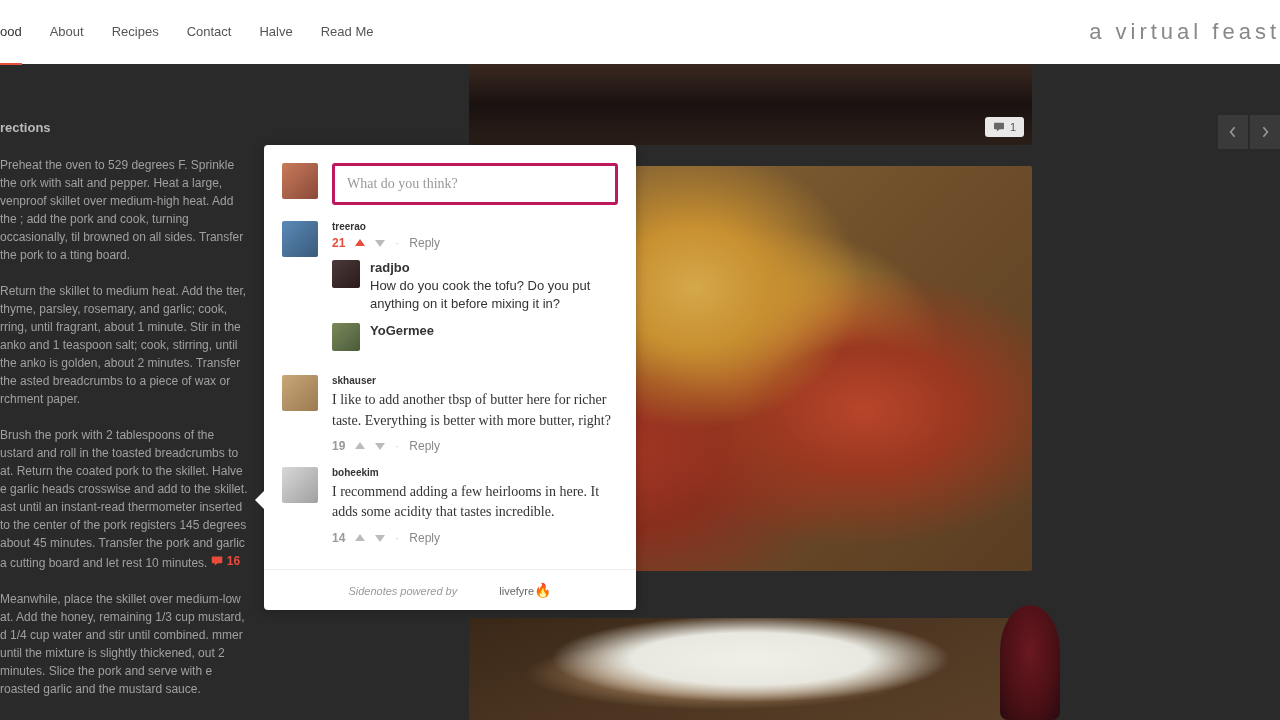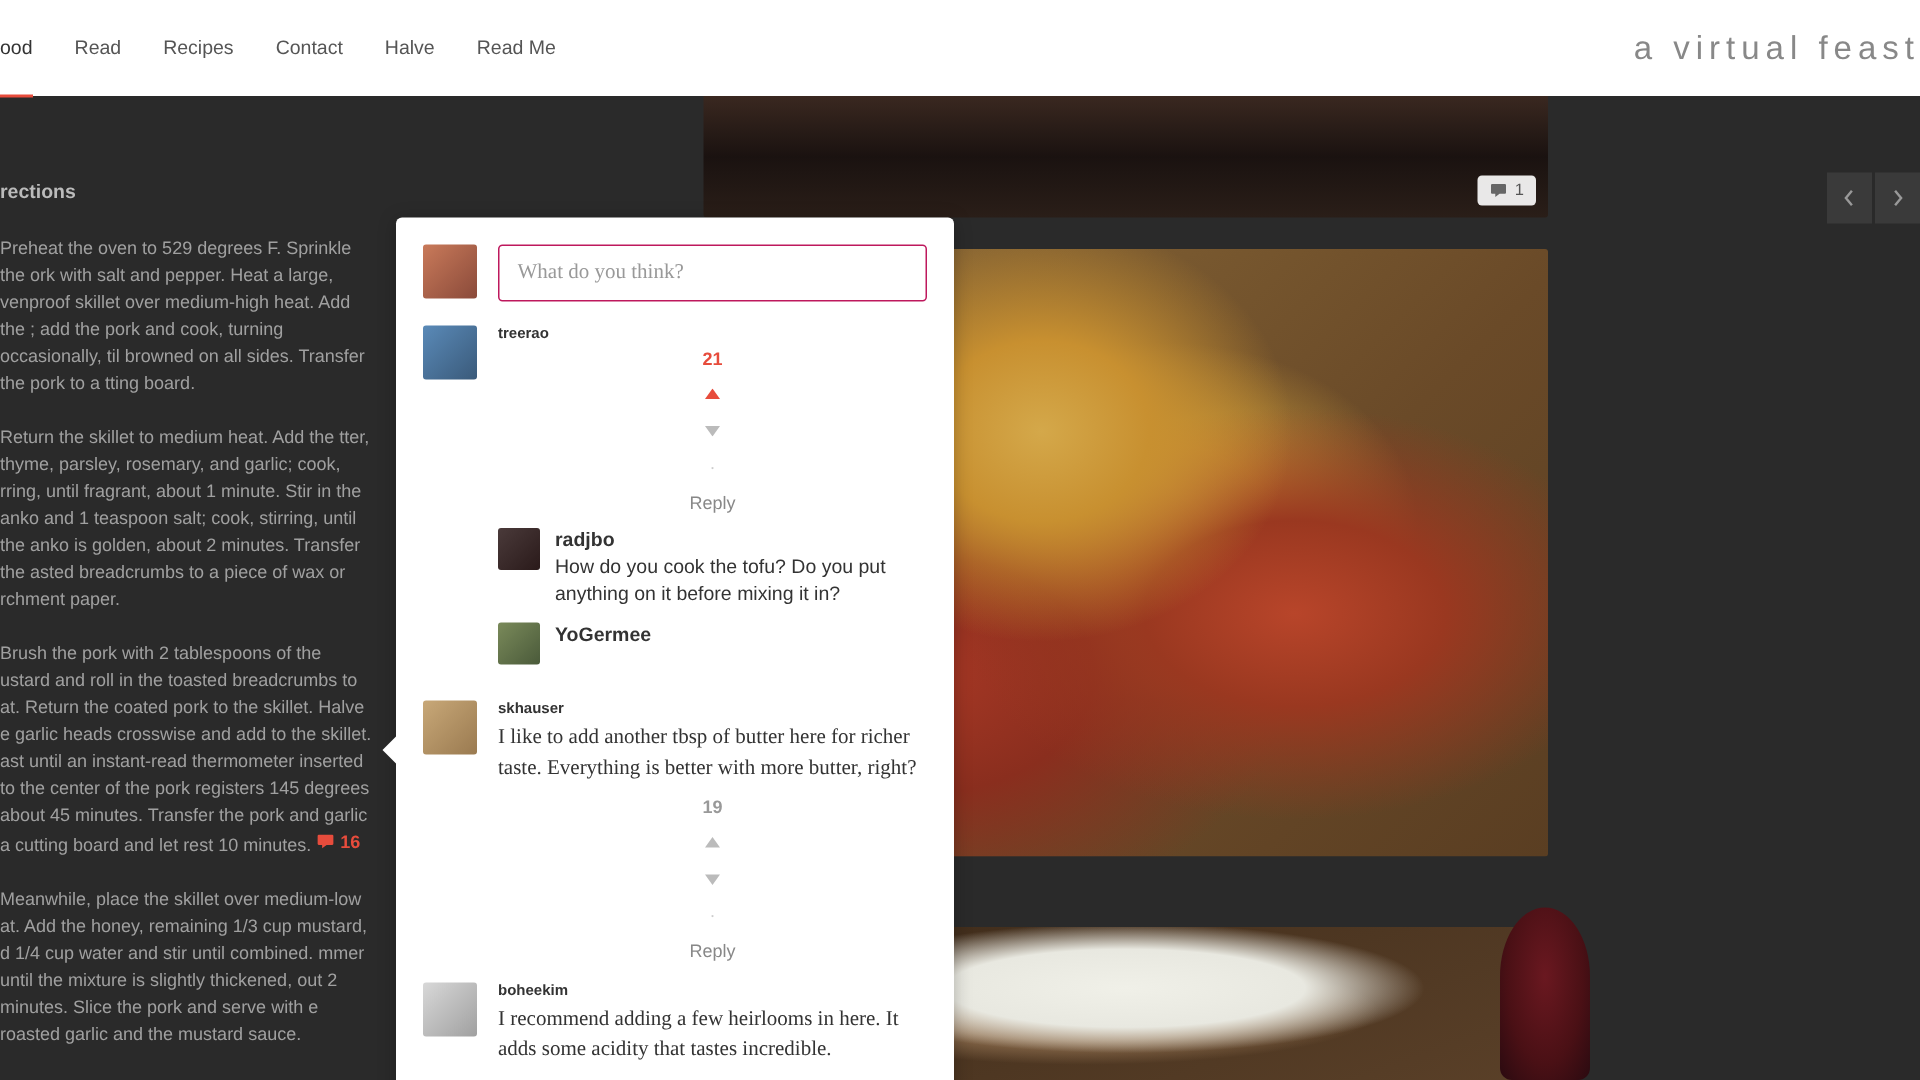--- a/index.html
+++ b/index.html
@@ -23,27 +23,27 @@
 .food-img.pork { top: 618px; height: 102px; background: radial-gradient(ellipse at 50% 40%, #f0f0e8 0%, #e8e8e0 30%, transparent 50%), radial-gradient(ellipse at 45% 55%, #a88868 0%, #907050 25%, transparent 45%), linear-gradient(160deg, #3a2818 0%, #4a3420 40%, #5a4028 100%); }
 .wine { position: absolute; top: 605px; left: 1000px; width: 60px; height: 115px; background: radial-gradient(ellipse at 50% 40%, #6a1820 0%, #4a1015 60%, #2a0a10 100%); border-radius: 50% 50% 8px 8px / 40% 40% 8px 8px; }
 .pager { position: absolute; top: 115px; right: 0; display: flex; gap: 2px; }
 .pager-btn { width: 30px; height: 34px; background: #3a3a3a; display: flex; align-items: center; justify-content: center; cursor: pointer; }
 .pager-btn svg { width: 8px; height: 14px; stroke: #999; fill: none; stroke-width: 2; }
 .sidenote { position: absolute; top: 145px; left: 264px; width: 372px; background: #fff; border-radius: 4px; box-shadow: 0 2px 12px rgba(0,0,0,0.25); z-index: 20; }
 .sidenote-arrow { position: absolute; left: -9px; top: 345px; width: 0; height: 0; border-top: 10px solid transparent; border-bottom: 10px solid transparent; border-right: 10px solid #fff; }
 .sn-body { padding: 18px 18px 10px 18px; }
 .sn-input-row { display: flex; gap: 14px; margin-bottom: 16px; }
 .avatar { width: 36px; height: 36px; border-radius: 2px; flex-shrink: 0; }
-.sn-input { flex: 1; border: 1px solid #be185d; border-radius: 3px; padding: 10px 12px; font-size: 14px; font-family: Georgia, serif; color: #333; outline: none; }
+.sn-input { flex: 1; border: 3px solid #be185d; border-radius: 3px; padding: 10px 12px; font-size: 14px; font-family: Georgia, serif; color: #333; outline: none; }
 .sn-input::placeholder { color: #999; }
 .comment { display: flex; gap: 14px; margin-bottom: 14px; }
 .comment-body { flex: 1; }
 .comment-user { font-weight: 700; color: #333; font-size: 10px; margin-bottom: 4px; }
 .comment-text { font-family: Georgia, serif; font-size: 14px; color: #333; line-height: 1.45; margin-bottom: 8px; }
-.comment-meta { display: flex; align-items: center; gap: 10px; font-size: 12px; color: #999; flex-direction: column; }
+.comment-meta { display: flex; align-items: center; gap: 10px; font-size: 12px; color: #999; }
 .vote-count { color: #e74c3c; font-weight: 600; }
 .vote-arrow { cursor: pointer; }
 .vote-arrow svg { width: 10px; height: 8px; }
 .meta-dot { color: #ccc; }
 .reply-link { color: #888; cursor: pointer; }
 .reply { display: flex; gap: 10px; margin-bottom: 10px; margin-left: 0; }
 .reply .avatar { width: 28px; height: 28px; }
 .reply-body { flex: 1; }
 .reply-user { font-weight: 700; color: #333; font-size: 13px; margin-bottom: 2px; }
 .reply-text { font-size: 13px; color: #333; line-height: 1.4; }
@@ -56,21 +56,21 @@
 .av4 { background: linear-gradient(135deg, #7a8a5a 0%, #4a5a3a 100%); }
 .av5 { background: linear-gradient(135deg, #c8a878 0%, #9a7a50 100%); }
 .av6 { background: linear-gradient(135deg, #d8d8d8 0%, #a0a0a0 100%); }
 </style>
 </head>
 <body>
 
 <div class="topnav">
   <div class="nav-links">
     <a class="nav-link active">ood</a>
-    <a class="nav-link">Read</a>
+    <a class="nav-link">About</a>
     <a class="nav-link">Recipes</a>
     <a class="nav-link">Contact</a>
     <a class="nav-link">Halve</a>
     <a class="nav-link">Read Me</a>
   </div>
   <div class="brand">a virtual feast</div>
 </div>
 
 <div class="dark-bg"></div>
 

